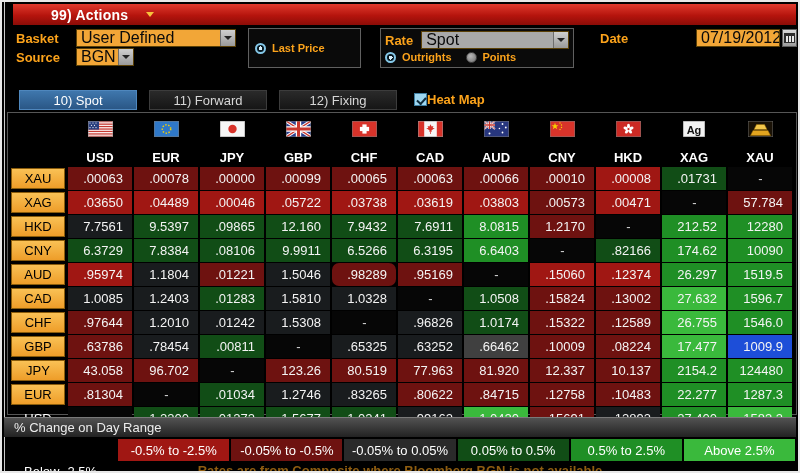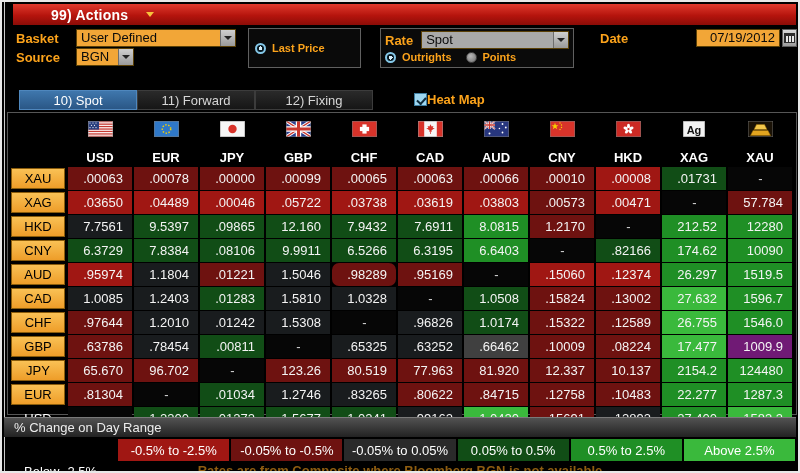--- a/index.html
+++ b/index.html
@@ -15,37 +15,37 @@
     background:linear-gradient(#e03a2d 0%,#b5140d 55%,#8c0c07 100%);
     display:flex;align-items:center;color:#fff;font-size:14px;}
   .actions-btn{display:flex;align-items:center;gap:18px;padding-left:38px;height:100%;cursor:pointer}
   .actions-btn .lbl{font-weight:bold;letter-spacing:.2px}
   .caret{width:0;height:0;border-left:4px solid transparent;border-right:4px solid transparent;border-top:5px solid #f7c33c}
   .window-title{margin-left:auto;padding-right:8px;font-weight:bold}
   
   .amber{color:#fca31b;font-size:13px;font-weight:bold}
   .ctl{position:absolute}
   .field{display:flex;align-items:stretch;height:18px;background:#f2a637;border:1px solid #5a4006;box-sizing:border-box;cursor:pointer}
-  .field .val{flex:1;color:#0a0a0a;font-size:13px;line-height:16px;padding:0 4px;white-space:nowrap;overflow:hidden}
+  .field .val{flex:1;color:#0a0a0a;font-size:16px;line-height:16px;padding:0 4px;white-space:nowrap;overflow:hidden}
   .drop{width:14px;background:linear-gradient(#cfcfcf,#9a9a9a);border-left:1px solid #6e6e6e;display:flex;align-items:center;justify-content:center}
   .drop .caret{border-top-color:#222;border-top-width:4px}
   .field.gray{background:#a9a9a9}
   .groupbox{position:absolute;border:1px solid #606060;background:#0a0a0a;box-sizing:border-box;padding:2px 6px;display:flex;flex-direction:column;justify-content:space-around}
   .radio-row{display:flex;align-items:center;gap:6px;cursor:pointer;height:16px}
   .radio{width:11px;height:11px;border-radius:50%;box-sizing:border-box;flex:0 0 auto}
   .radio.on{border:2px solid #85c8e8;background:radial-gradient(circle at 50% 50%, #d9f0fb 0 2px,#07161e 2px)}
   .radio.off{background:radial-gradient(circle at 40% 35%, #b9b9b9, #6f6f6f);border:1px solid #4a4a4a}
   .radio-lbl{color:#fca31b;font-size:11px;font-weight:bold;white-space:nowrap}
   .calbtn{position:absolute;width:15px;height:18px;background:linear-gradient(#d8d8d8,#9b9b9b);border:1px solid #5c5c5c;box-sizing:border-box;cursor:pointer;display:flex;align-items:center;justify-content:center}
   .cal-ic{width:9px;height:8px;background:
      linear-gradient(#2c2c2c,#2c2c2c) 0 0/9px 2px no-repeat,
      repeating-linear-gradient(90deg,#2c2c2c 0 1px,transparent 1px 3px) 0 3px/9px 5px,
      #e8e8e8;border:1px solid #2c2c2c}
   
-  .tabs{position:absolute;top:88px;left:17px;display:flex;gap:0;height:20px}
+  .tabs{position:absolute;top:88px;left:17px;display:flex;gap:12px;height:20px}
   .tab{width:118px;text-align:center;font-size:13px;line-height:20px;color:#d6d6d6;
     background:linear-gradient(#2a2a2a,#161616);border:1px solid #3c3c3c;box-sizing:border-box;cursor:pointer}
   .tab.sel{background:linear-gradient(#3f77ad 0%,#2a5786 100%);color:#fff;border-color:#4f87bd}
   .heat{position:absolute;top:90px;left:412px;display:flex;align-items:center;cursor:pointer}
   .cbox{width:13px;height:13px;background:#9ed7f1;border:1px solid #3f7fa2;box-sizing:border-box;position:relative}
   .cbox .tick{position:absolute;left:2px;top:3px;width:7px;height:4px;border-left:2px solid #0d2a3a;border-bottom:2px solid #0d2a3a;transform:rotate(-48deg)}
   
   .panel{position:absolute;top:110px;left:5px;width:790px;height:303px;border:1px solid #565656;background:#000;box-sizing:border-box}
   table.mx{border-collapse:separate;border-spacing:2px 1px;table-layout:fixed;width:786px;margin-top:1px}
   table.mx td{overflow:hidden;white-space:nowrap}
@@ -397,27 +397,27 @@
           <td class="cell" style="background: rgb(110, 18, 16);">.63786</td>
           <td class="cell" style="background: rgb(25, 28, 30);">.78454</td>
           <td class="cell" style="background: rgb(17, 77, 22);">.00811</td>
           <td class="cell blank" style="background: rgb(6, 6, 6);">-</td>
           <td class="cell" style="background: rgb(25, 28, 30);">.65325</td>
           <td class="cell" style="background: rgb(25, 28, 30);">.63252</td>
           <td class="cell" style="background: #404040;">.66462</td>
           <td class="cell" style="background: rgb(110, 18, 16);">.10009</td>
           <td class="cell" style="background: rgb(110, 18, 16);">.08224</td>
           <td class="cell" style="background: rgb(58, 185, 60);">17.477</td>
-          <td class="cell" style="background: #701a75;">1009.9</td>
+          <td class="cell" style="background: #1d4ed8;">1009.9</td>
         </tr>
         <tr>
           <td class="rl">
             <span class="rlbtn">JPY</span>
           </td>
-          <td class="cell" style="background: rgb(110, 18, 16);">65.670</td>
+          <td class="cell" style="background: rgb(110, 18, 16);">43.058</td>
           <td class="cell" style="background: rgb(110, 18, 16);">96.702</td>
           <td class="cell blank" style="background: rgb(6, 6, 6);">-</td>
           <td class="cell" style="background: rgb(110, 18, 16);">123.26</td>
           <td class="cell" style="background: rgb(110, 18, 16);">80.519</td>
           <td class="cell" style="background: rgb(110, 18, 16);">77.963</td>
           <td class="cell" style="background: rgb(110, 18, 16);">81.920</td>
           <td class="cell" style="background: rgb(110, 18, 16);">12.337</td>
           <td class="cell" style="background: rgb(110, 18, 16);">10.137</td>
           <td class="cell" style="background: rgb(31, 143, 37);">2154.2</td>
           <td class="cell" style="background: rgb(31, 143, 37);">124480</td>

